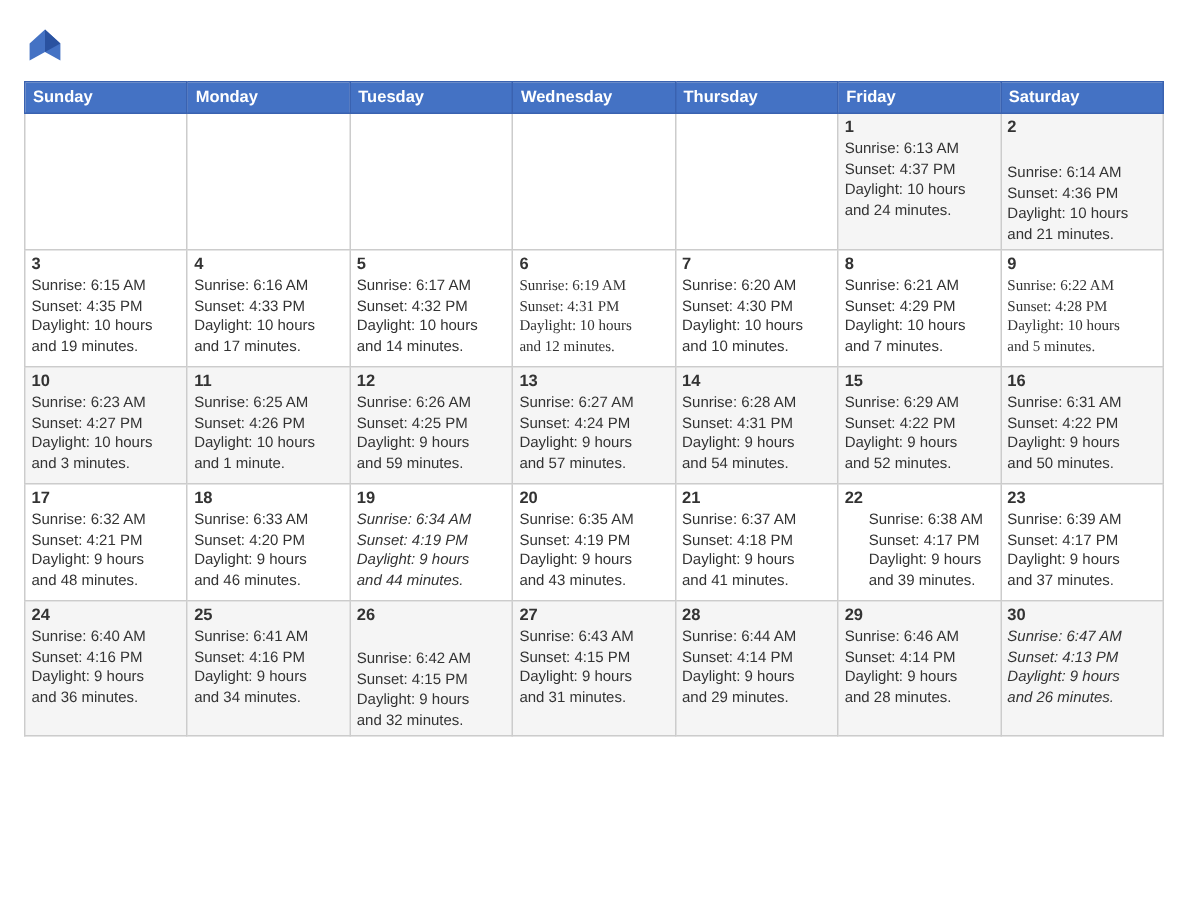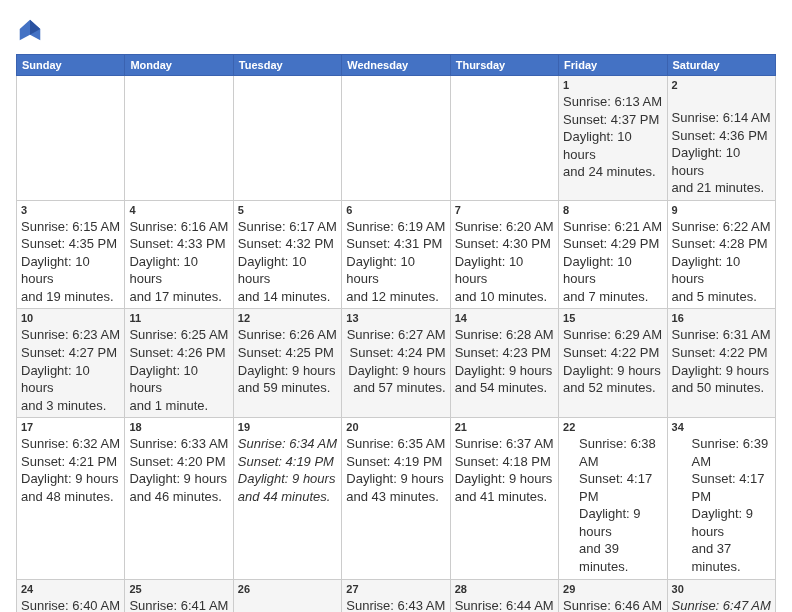--- a/index.html
+++ b/index.html
@@ -83,21 +83,21 @@
     .calendar tbody tr:nth-child(even) td {
       background: #fff;
     }
     .day-num {
       font-size: 11px;
       font-weight: bold;
       display: block;
       margin-bottom: 2px;
     }
     .day-info {
-      font-size: 13px;
+      font-size: 10px;
       line-height: 1.35;
       color: #333;
     }
     .empty-cell {
       background: #fff !important;
     }
   </style>
 </head>
 <body>
 
@@ -171,42 +171,42 @@
           </td>
           <td>
             <span class="day-num">5</span>
             <div class="day-info" style="white-space: pre-line;">Sunrise: 6:17 AM
 Sunset: 4:32 PM
 Daylight: 10 hours
 and 14 minutes.</div>
           </td>
           <td>
             <span class="day-num">6</span>
-            <div class="day-info" style="white-space: pre-line;">Sunrise: 6:19 AM
+            <div class="day-info" style="white-space: pre-line; font-family: Liberation Serif, serif;">Sunrise: 6:19 AM
 Sunset: 4:31 PM
 Daylight: 10 hours
 and 12 minutes.</div>
           </td>
           <td>
             <span class="day-num">7</span>
             <div class="day-info" style="white-space: pre-line;">Sunrise: 6:20 AM
 Sunset: 4:30 PM
 Daylight: 10 hours
 and 10 minutes.</div>
           </td>
           <td>
             <span class="day-num">8</span>
             <div class="day-info" style="white-space: pre-line;">Sunrise: 6:21 AM
 Sunset: 4:29 PM
 Daylight: 10 hours
 and 7 minutes.</div>
           </td>
           <td>
             <span class="day-num">9</span>
-            <div class="day-info" style="white-space: pre-line;">Sunrise: 6:22 AM
+            <div class="day-info" style="white-space: pre-line; font-family: Liberation Serif, serif;">Sunrise: 6:22 AM
 Sunset: 4:28 PM
 Daylight: 10 hours
 and 5 minutes.</div>
           </td>
         </tr>
         <tr>
           <td>
             <span class="day-num">10</span>
             <div class="day-info" style="white-space: pre-line;">Sunrise: 6:23 AM
 Sunset: 4:27 PM
@@ -222,29 +222,29 @@
           </td>
           <td>
             <span class="day-num">12</span>
             <div class="day-info" style="white-space: pre-line;">Sunrise: 6:26 AM
 Sunset: 4:25 PM
 Daylight: 9 hours
 and 59 minutes.</div>
           </td>
           <td>
             <span class="day-num">13</span>
-            <div class="day-info" style="white-space: pre-line; text-align: right;">Sunrise: 6:27 AM
+            <div class="day-info" style="white-space: pre-line;">Sunrise: 6:27 AM
 Sunset: 4:24 PM
 Daylight: 9 hours
 and 57 minutes.</div>
           </td>
           <td>
             <span class="day-num">14</span>
             <div class="day-info" style="white-space: pre-line;">Sunrise: 6:28 AM
-Sunset: 4:23 PM
+Sunset: 4:31 PM
 Daylight: 9 hours
 and 54 minutes.</div>
           </td>
           <td>
             <span class="day-num">15</span>
             <div class="day-info" style="white-space: pre-line;">Sunrise: 6:29 AM
 Sunset: 4:22 PM
 Daylight: 9 hours
 and 52 minutes.</div>
           </td>
@@ -293,22 +293,22 @@
 and 41 minutes.</div>
           </td>
           <td>
             <span class="day-num">22</span>
             <div class="day-info" style="white-space: pre-line; margin-left: 16px;">Sunrise: 6:38 AM
 Sunset: 4:17 PM
 Daylight: 9 hours
 and 39 minutes.</div>
           </td>
           <td>
-            <span class="day-num">34</span>
-            <div class="day-info" style="white-space: pre-line; margin-left: 20px;">Sunrise: 6:39 AM
+            <span class="day-num">23</span>
+            <div class="day-info" style="white-space: pre-line;">Sunrise: 6:39 AM
 Sunset: 4:17 PM
 Daylight: 9 hours
 and 37 minutes.</div>
           </td>
         </tr>
         <tr>
           <td>
             <span class="day-num">24</span>
             <div class="day-info" style="white-space: pre-line;">Sunrise: 6:40 AM
 Sunset: 4:16 PM

